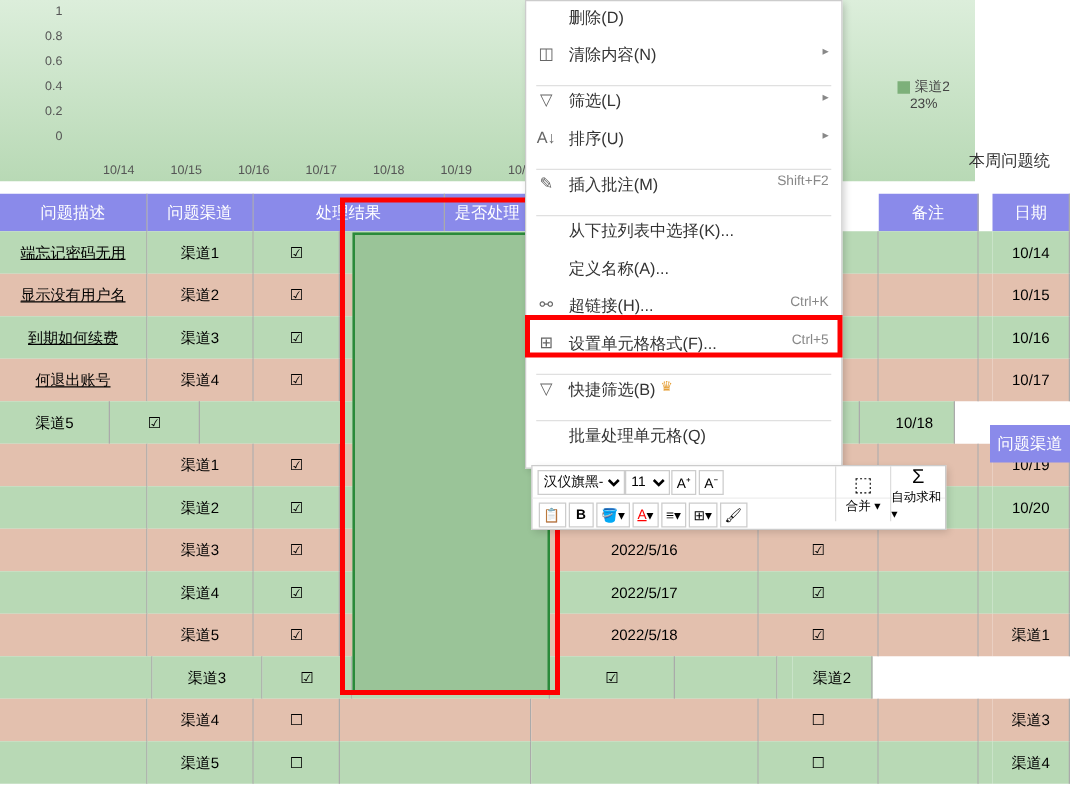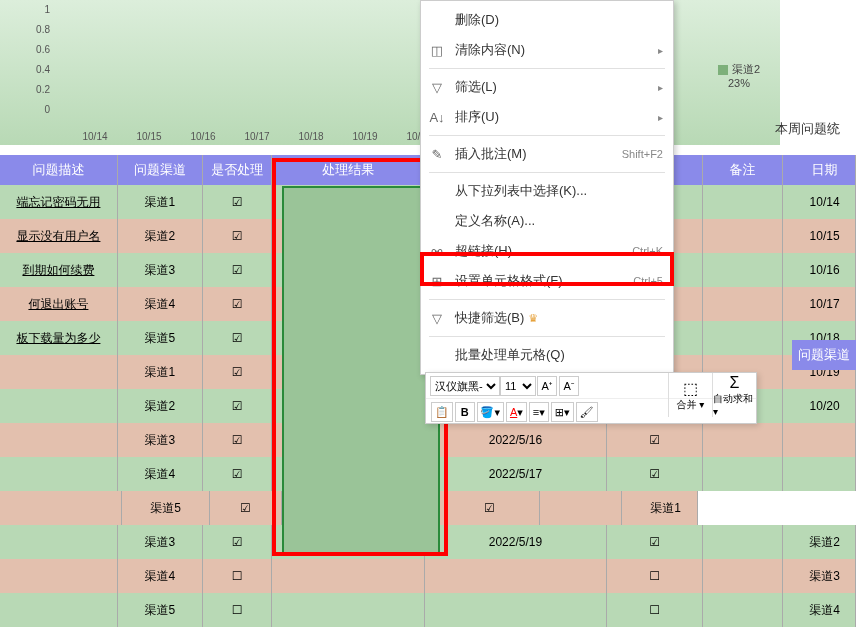--- a/index.html
+++ b/index.html
@@ -11,41 +11,41 @@
 .yaxis div { height: 20px; line-height: 20px; text-align: right; width: 20px; }
 .xaxis { position: absolute; bottom: 3px; left: 68px; font-size: 10px; color: #555; }
 .xaxis span { display: inline-block; width: 54px; text-align: center; }
 .legend { position: absolute; right: 20px; top: 62px; font-size: 11px; color: #444; text-align: center; }
 .legend .sw { width: 10px; height: 10px; background: #7db07a; display: inline-block; vertical-align: middle; margin-right: 4px; }
 .right-title { position: absolute; right: 16px; top: 120px; font-size: 13px; color: #333; }
 
 
 .table { position: absolute; left: 0; top: 155px; width: 856px; }
 .hdr, .row { display: flex; height: 34px; line-height: 34px; }
-.hdr { height: 30px; line-height: 30px; }
+.hdr { height: 30px; line-height: 30px; align-items: flex-end; }
 .cell { border-right: 1px solid #aaa; text-align: center; overflow: hidden; white-space: nowrap; }
 .hdr .cell { background: #8a8aea; color: #fff; font-size: 13px; }
 .c0{width:122px} .c1{width:88px} .c2{width:72px} .c3{width:158px} .c4{width:188px} .c5{width:100px} .c6{width:82px}
 .gap { width: 12px; background: #fff; border: none; }
 .c7{width:64px}
 .row:nth-child(even) .cell { background: #e3c0ae; }
 .row:nth-child(odd) .cell { background: #b8d9b5; }
 .row .c0 { background: #b8d9b5 !important; text-decoration: underline; }
 .row:nth-child(even) .c0 { background: #e3c0ae !important; }
 .hdr2 { position: absolute; right: 0; top: 340px; width: 64px; height: 30px; line-height: 30px; background: #8a8aea; color: #fff; text-align: center; font-size: 13px; }
 
 
 .sel-col { position: absolute; left: 282px; top: 186px; width: 158px; height: 370px; background: #9ac498; border: 2px solid #2a8a3a; pointer-events: none; }
 .red-box { position: absolute; border: 4px solid #f00; pointer-events: none; }
 .rb1 { left: 272px; top: 158px; width: 176px; height: 398px; }
 .rb2 { left: 420px; top: 252px; width: 254px; height: 34px; }
 
 
 .menu { position: absolute; left: 420px; top: 0; width: 254px; background: #fff; border: 1px solid #ccc; box-shadow: 2px 2px 6px rgba(0,0,0,.2); font-size: 13px; color: #333; padding: 4px 0; }
-.mi { display: flex; align-items: center; height: 30px; padding: 0 10px 0 34px; position: relative; cursor: default; }
+.mi { display: flex; height: 30px; padding: 0 10px 0 34px; position: relative; cursor: default; }
 .mi .ic { position: absolute; left: 8px; width: 16px; text-align: center; color: #666; font-size: 13px; }
 .mi .arr { margin-left: auto; color: #888; font-size: 10px; }
 .mi .sc { margin-left: auto; color: #888; font-size: 11px; }
 .sep { height: 1px; background: #e0e0e0; margin: 3px 8px; }
 .crown { color: #e6a23c; font-size: 11px; margin-left: 4px; }
 
 
 .fbar { position: absolute; left: 425px; top: 372px; width: 332px; height: 52px; background: #fff; border: 1px solid #ccc; box-shadow: 2px 2px 6px rgba(0,0,0,.15); display: flex; flex-wrap: wrap; align-items: center; font-size: 12px; }
 .fbar .r1 { display: flex; align-items: center; width: 100%; height: 26px; padding: 0 4px; border-bottom: 1px solid #eee; }
 .fbar .r2 { display: flex; align-items: center; width: 100%; height: 26px; padding: 0 4px; }
@@ -73,22 +73,22 @@
     <div><span class="sw"></span><span>渠道2</span></div>
     <div>23%</div>
   </div>
 </div>
 <div class="right-title">本周问题统</div>
 
 <div class="table">
   <div class="hdr">
     <div class="cell c0">问题描述</div>
     <div class="cell c1">问题渠道</div>
+    <div class="cell c3">处理结果</div>
     <div class="cell c2">是否处理</div>
-    <div class="cell c3">处理结果</div>
     <div class="cell c4"></div>
     <div class="cell c5"></div>
     <div class="cell c6">备注</div>
     <div class="cell gap"></div>
     <div class="cell c7">日期</div>
   </div>
   <div id="rows">
       <div class="row">
         <div class="cell c0">端忘记密码无用</div>
         <div class="cell c1">渠道1</div>
@@ -127,21 +127,20 @@
         <div class="cell c1">渠道4</div>
         <div class="cell c2">☑</div>
         <div class="cell c3"></div>
         <div class="cell c4"></div>
         <div class="cell c5"></div>
         <div class="cell c6"></div>
         <div class="cell gap"></div>
         <div class="cell c7">10/17</div>
       </div>
       <div class="row">
-        <div class="cell c0">板下载量为多少</div>
         <div class="cell c1">渠道5</div>
         <div class="cell c2">☑</div>
         <div class="cell c3"></div>
         <div class="cell c4"></div>
         <div class="cell c5"></div>
         <div class="cell c6"></div>
         <div class="cell gap"></div>
         <div class="cell c7">10/18</div>
       </div>
       <div class="row">
@@ -186,31 +185,31 @@
         <div class="cell c5">☑</div>
         <div class="cell c6"></div>
         <div class="cell gap"></div>
         <div class="cell c7"></div>
       </div>
       <div class="row">
         <div class="cell c0"></div>
         <div class="cell c1">渠道5</div>
         <div class="cell c2">☑</div>
         <div class="cell c3"></div>
+        <div class="cell c4">2022/5/18</div>
         <div class="cell c5">☑</div>
         <div class="cell c6"></div>
         <div class="cell gap"></div>
         <div class="cell c7">渠道1</div>
       </div>
       <div class="row">
         <div class="cell c0"></div>
         <div class="cell c1">渠道3</div>
         <div class="cell c2">☑</div>
         <div class="cell c3"></div>
-        <div class="cell c4">2022/5/19</div>
         <div class="cell c5">☑</div>
         <div class="cell c6"></div>
         <div class="cell gap"></div>
         <div class="cell c7">渠道2</div>
       </div>
       <div class="row">
         <div class="cell c0"></div>
         <div class="cell c1">渠道4</div>
         <div class="cell c2">☐</div>
         <div class="cell c3"></div>

